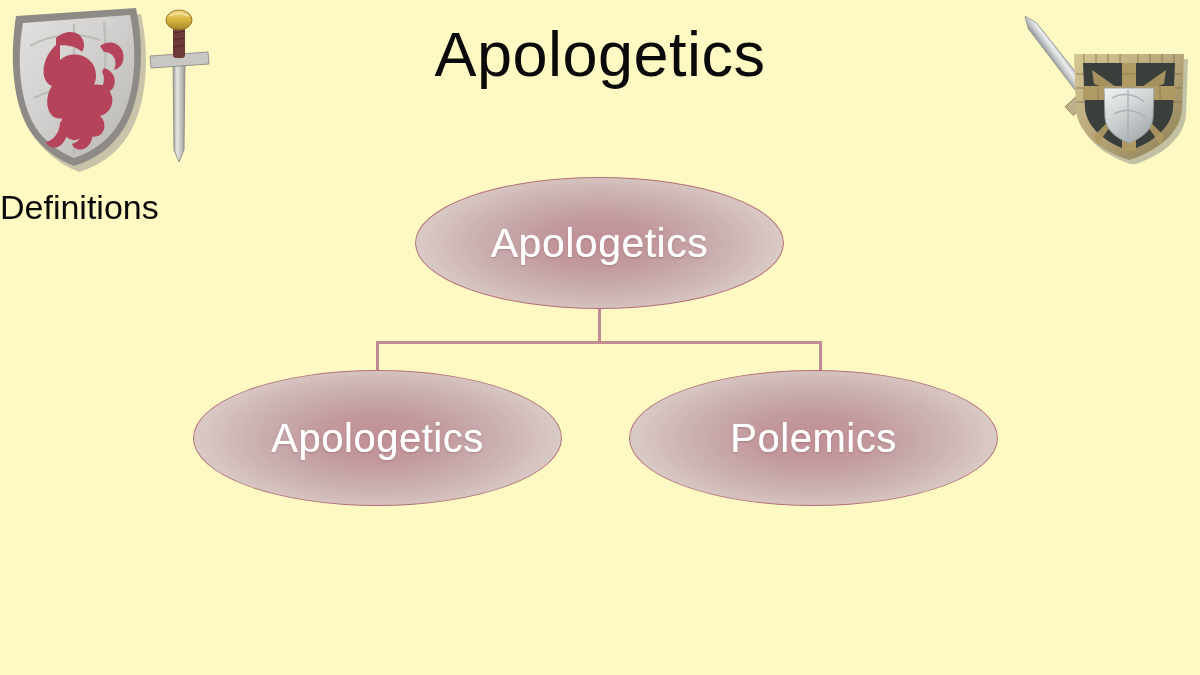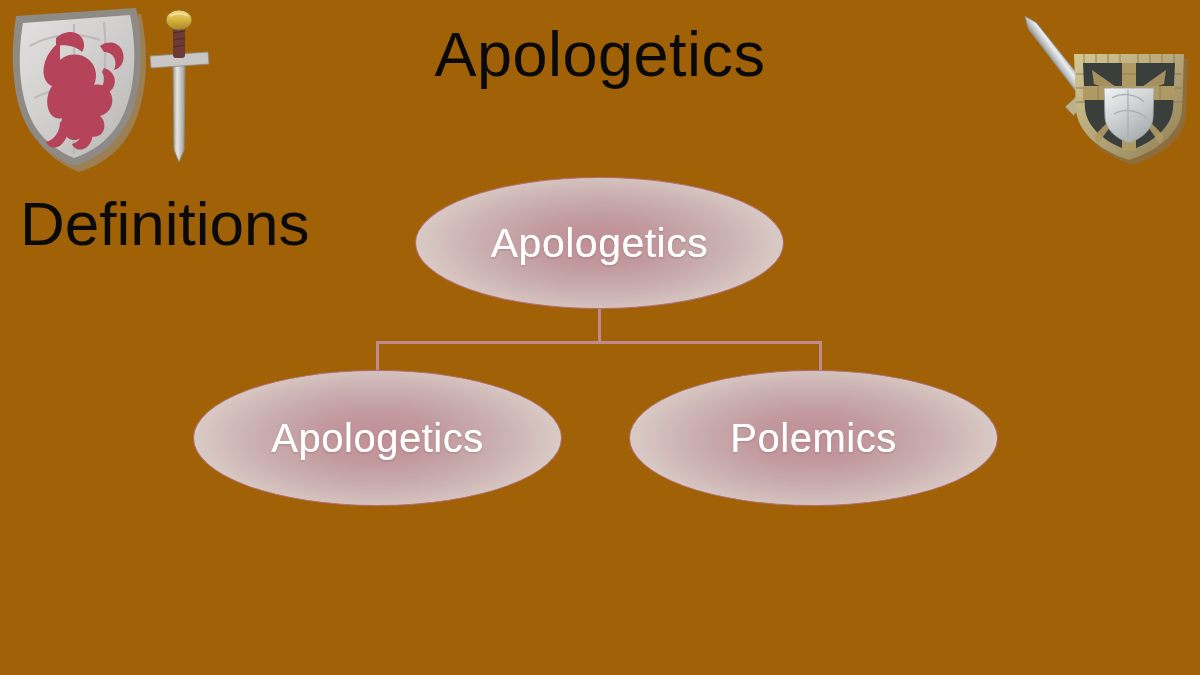--- a/index.html
+++ b/index.html
@@ -8,44 +8,44 @@
     padding: 0;
     background: #ffffff;
   }
   body {
     font-family: "Liberation Sans", sans-serif;
   }
   #slide {
     position: relative;
     width: 1200px;
     height: 675px;
-    background: #a16207;
+    background: #fef9c3;
     overflow: hidden;
   }
 
   
   .slide-title {
     position: absolute;
     left: 0;
     top: 18px;
     width: 1200px;
     text-align: center;
     font-family: "Liberation Sans", sans-serif;
     font-size: 63px;
     font-weight: 400;
     color: #0a0a0a;
     letter-spacing: 0.5px;
     white-space: nowrap;
   }
   .slide-subtitle {
     position: absolute;
-    left: 20px;
+    left: 0;
     top: 188px;
     font-family: "Liberation Sans", sans-serif;
-    font-size: 62px;
+    font-size: 34px;
     font-weight: 400;
     color: #0a0a0a;
     letter-spacing: 0px;
     white-space: nowrap;
   }
 
   
   .node {
     position: absolute;
     border-radius: 50%;

